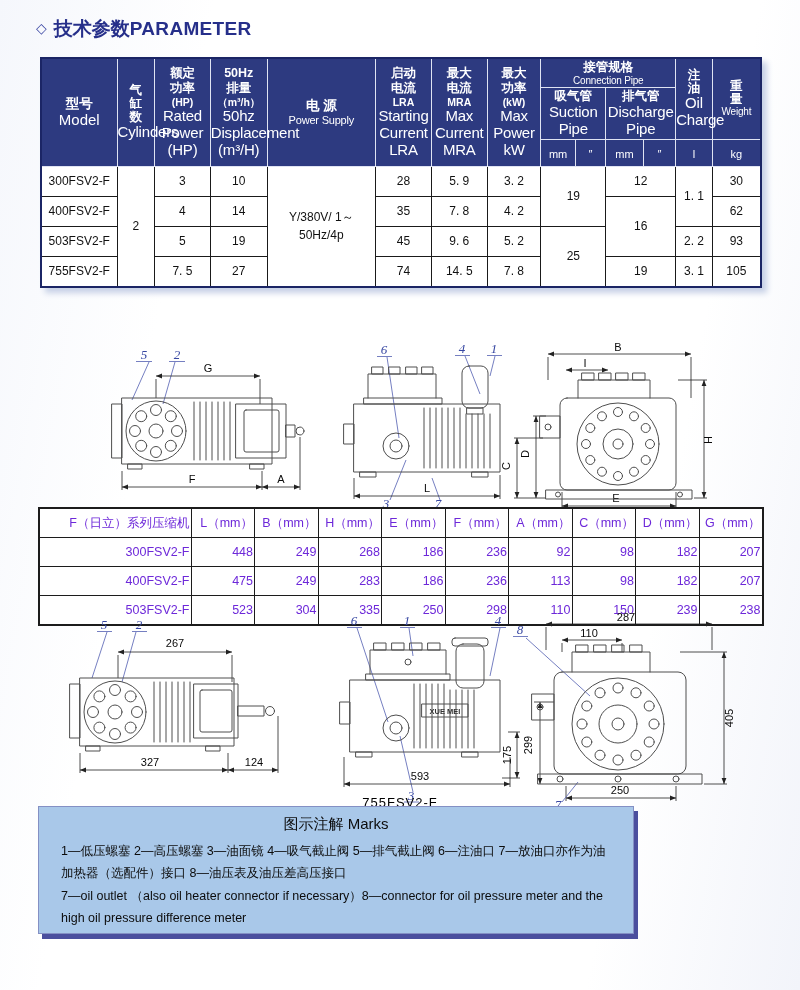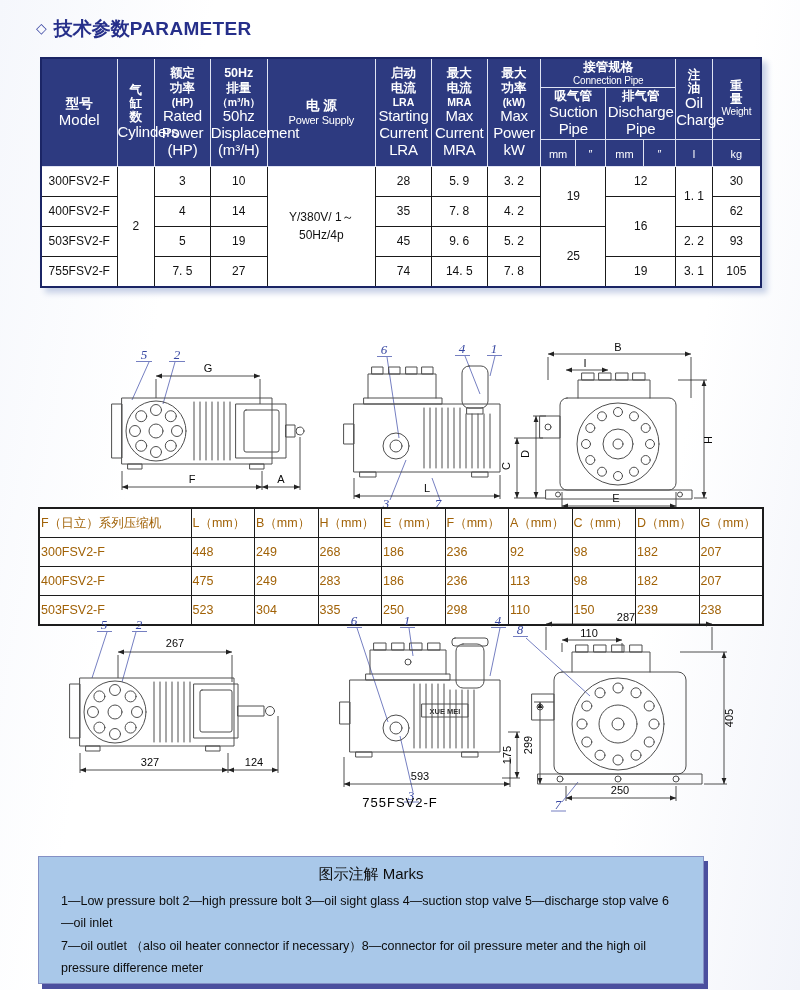--- a/index.html
+++ b/index.html
@@ -27,37 +27,37 @@
   .hzh.lg{font-size:13.5px}
   .hzh.sm{line-height:1.05}
   .hen{font-size:15px;line-height:1.12;letter-spacing:-0.2px}
   .hen.lg{font-size:15px;font-weight:normal;letter-spacing:0}
   .hmid{font-size:10.5px;font-weight:bold;line-height:1.15}
   .unit{font-size:11px;font-weight:normal}
   td.psup{text-align:left;padding-left:13px;font-size:12.5px;line-height:1.5}
 
   
   #dtable{position:absolute;left:38px;top:507px;width:724px;background:#fff;border:2px solid #1c1c1c}
-  #dtable td{border:1px solid #1c1c1c;text-align:left;font-size:12.5px;height:26px;color:#a16207;background:#fff}
+  #dtable td{border:1px solid #1c1c1c;text-align:right;font-size:12.5px;height:26px;color:#6d28d9;background:#fff}
   #dtable tr.dh td{height:26px}
 
   
   svg.draw{position:absolute;overflow:visible}
   .ln{stroke:#4e4e4e;fill:none;stroke-width:1;stroke-linejoin:round;stroke-linecap:round}
   .dim{stroke:#222;fill:none;stroke-width:0.8}
   .dimt{font-family:"Liberation Sans","DejaVu Sans",sans-serif;font-size:11px;fill:#0a0a0a;text-anchor:middle}
   .brandt{font-family:"Liberation Sans",sans-serif;font-size:7.5px;font-weight:bold;fill:#333;text-anchor:middle}
   .co{font-family:"Liberation Serif","DejaVu Serif",serif;font-style:italic;font-size:13px;fill:#3747a2;text-anchor:middle}
   .cl{stroke:#6570ba;stroke-width:0.9;fill:none}
 
   #caption{position:absolute;left:40px;top:795px;width:720px;text-align:center;
     font-size:13px;color:#000;letter-spacing:1px}
 
   
-  #legend{position:absolute;left:38px;top:856px;width:666px;height:128px;box-sizing:border-box;
+  #legend{position:absolute;left:38px;top:806px;width:596px;height:128px;box-sizing:border-box;
     background:#a9c8e9;border:1px solid #8490c4;box-shadow:4px 5px 0 #4b4f9e;padding:8px 22px 16px 22px}
   #legend .lt{text-align:center;font-size:15px;margin-bottom:6px;color:#0c0c0c}
   #legend .ll{font-size:12.5px;line-height:1.78;color:#0c0c0c}
 </style>
 </head>
 <body>
 
 <div id="page">
 
   
@@ -599,17 +599,17 @@
         <circle class="ln" cx="150" cy="169" r="3"></circle>
         <circle class="ln" cx="208" cy="169" r="3"></circle>
     </g>
   </svg>
 
   <div id="caption">755FSV2-F</div>
 
   
   <div id="legend">
     <div class="lt">图示注解 Marks</div>
-    <div class="ll">1—Low pressure bolt 2—high pressure bolt 3—oil sight glass 4—suction stop valve 5—discharge stop valve 6—oil inlet</div>
+    <div class="ll">1—低压螺塞 2—高压螺塞 3—油面镜 4—吸气截止阀 5—排气截止阀 6—注油口 7—放油口亦作为油加热器（选配件）接口 8—油压表及油压差高压接口</div>
     <div class="ll">7—oil outlet （also oil heater connector if necessary）8—connector for oil pressure meter and the high oil pressure difference meter</div>
   </div>
 
 </div>
 
 </body></html>

